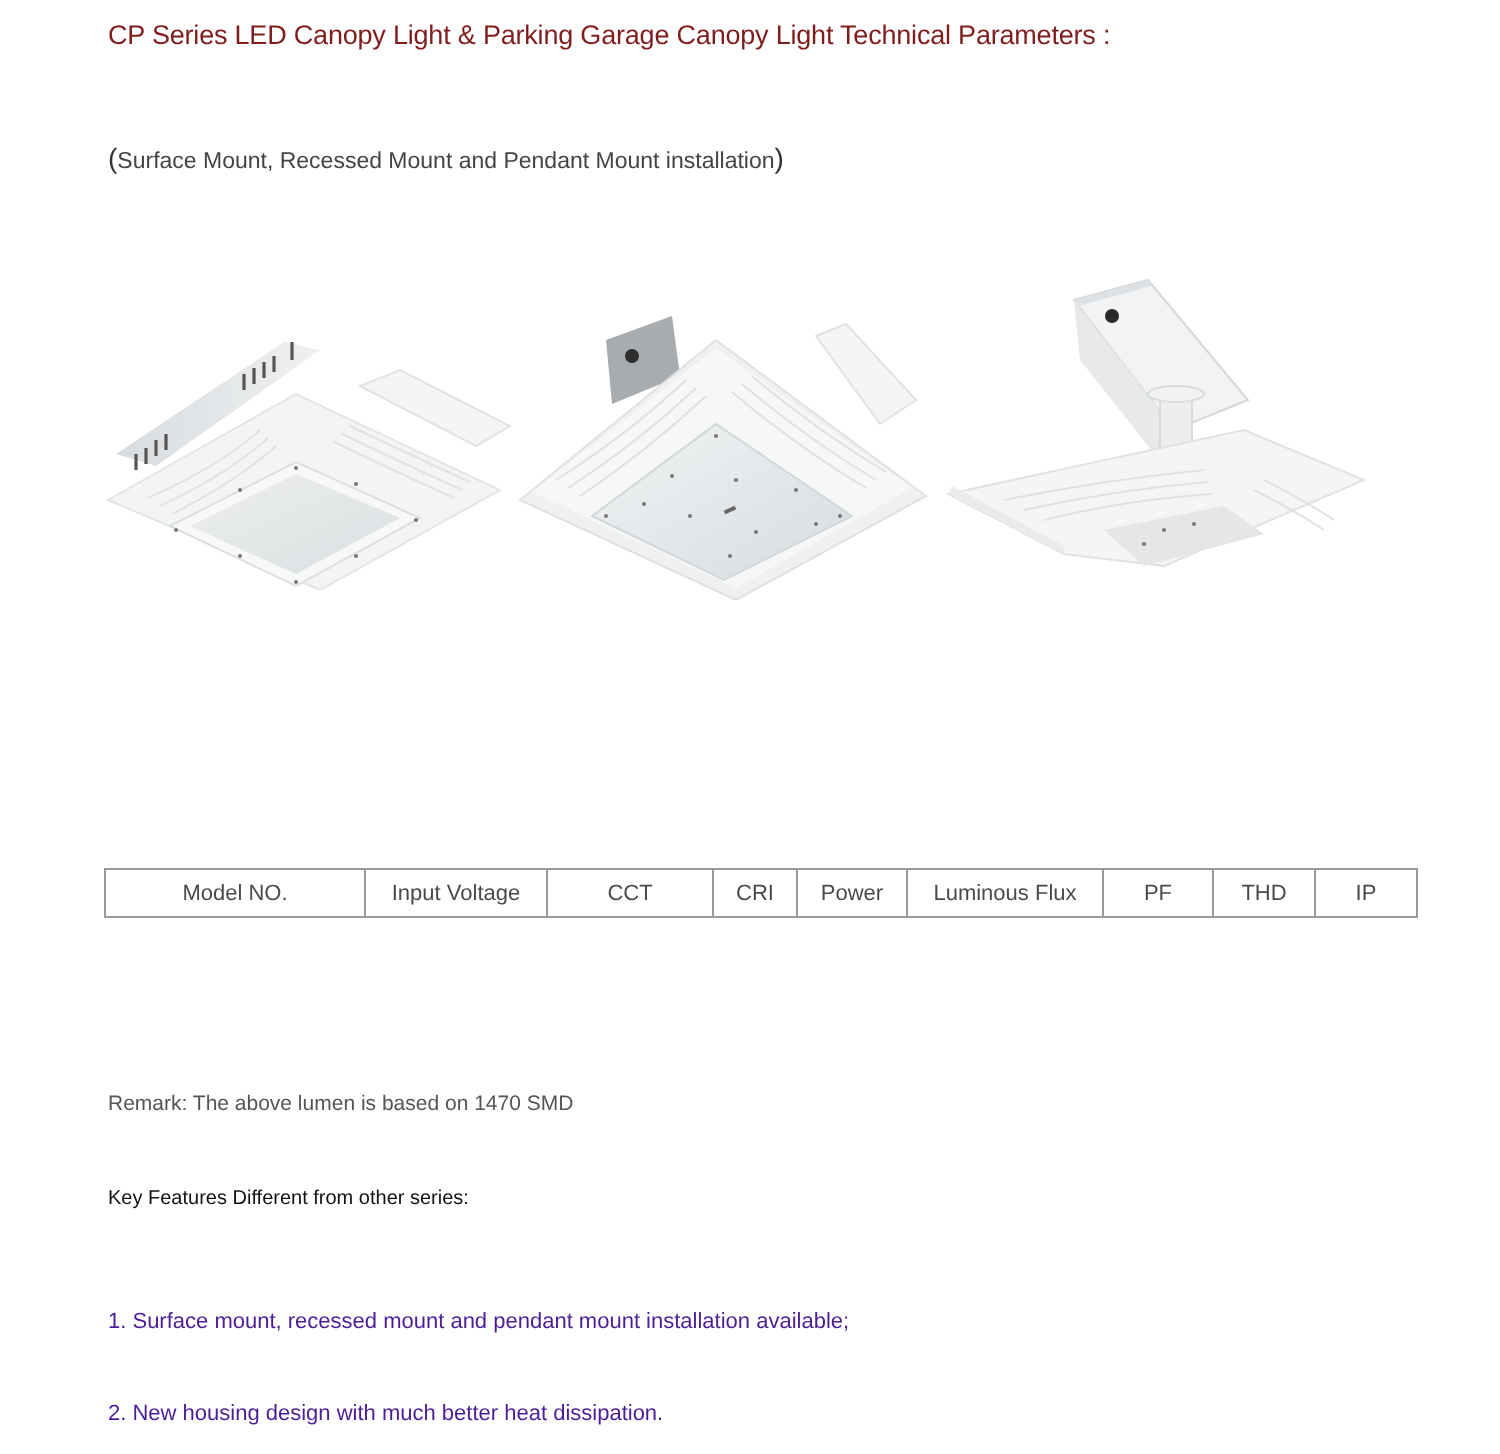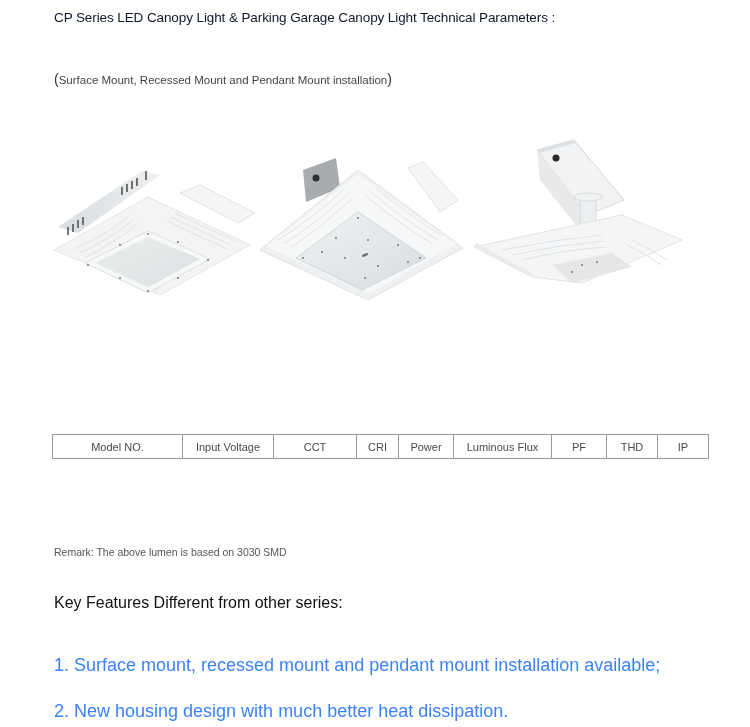--- a/index.html
+++ b/index.html
@@ -1,21 +1,21 @@
 <!DOCTYPE html>
 <html><head>
 <meta charset="utf-8">
 <style>
   * { box-sizing: border-box; margin: 0; padding: 0; }
   html, body { width: 750px; height: 727px; background: #ffffff; overflow: hidden; }
   body { position: relative; font-family: "Liberation Sans", sans-serif; color: #000; }
 
   .title {
     position: absolute; left: 54px; top: 10px;
-    font-size: 13.5px; font-weight: normal; color: #0f172a;
+    font-size: 13.5px; font-weight: normal; color: #7f1d1d;
     letter-spacing: -0.1px;
   }
   .subtitle {
     position: absolute; left: 54px; top: 71px;
     font-size: 11.5px; color: #444;
   }
   .subtitle .paren { font-size: 14px; color: #333; }
 
   .products { position: absolute; left: 0; top: 0; width: 750px; height: 727px; pointer-events: none; }
   .product { position: absolute; }
@@ -36,25 +36,25 @@
   }
   table.spec th { height: 24px; }
   table.spec td { height: 27.5px; }
 
   .remark {
     position: absolute; left: 54px; top: 546px;
     font-size: 10.5px; color: #555;
   }
   .features-heading {
     position: absolute; left: 54px; top: 594px;
-    font-size: 16px; color: #111;
+    font-size: 10px; color: #111;
   }
   .feature {
     position: absolute; left: 54px;
-    font-size: 18px; color: #3b82f6;
+    font-size: 11px; color: #4c1d95;
   }
   .feature.f1 { top: 655px; }
   .feature.f2 { top: 701px; }
 </style>
 </head>
 <body>
 
 <div class="title">CP Series LED Canopy Light &amp; Parking Garage Canopy Light Technical Parameters :</div>
 
 <div class="subtitle">
@@ -216,17 +216,17 @@
       <th>Luminous Flux</th>
       <th>PF</th>
       <th>THD</th>
       <th>IP</th>
     </tr>
   </thead>
   <tbody>
   </tbody>
 </table>
 
-<div class="remark">Remark: The above lumen is based on 3030 SMD</div>
+<div class="remark">Remark: The above lumen is based on 1470 SMD</div>
 
 <div class="features-heading">Key Features Different from other series:</div>
 <div class="feature f1">1. Surface mount, recessed mount and pendant mount installation available;</div>
 <div class="feature f2">2. New housing design with much better heat dissipation.</div>
 
 </body></html>

